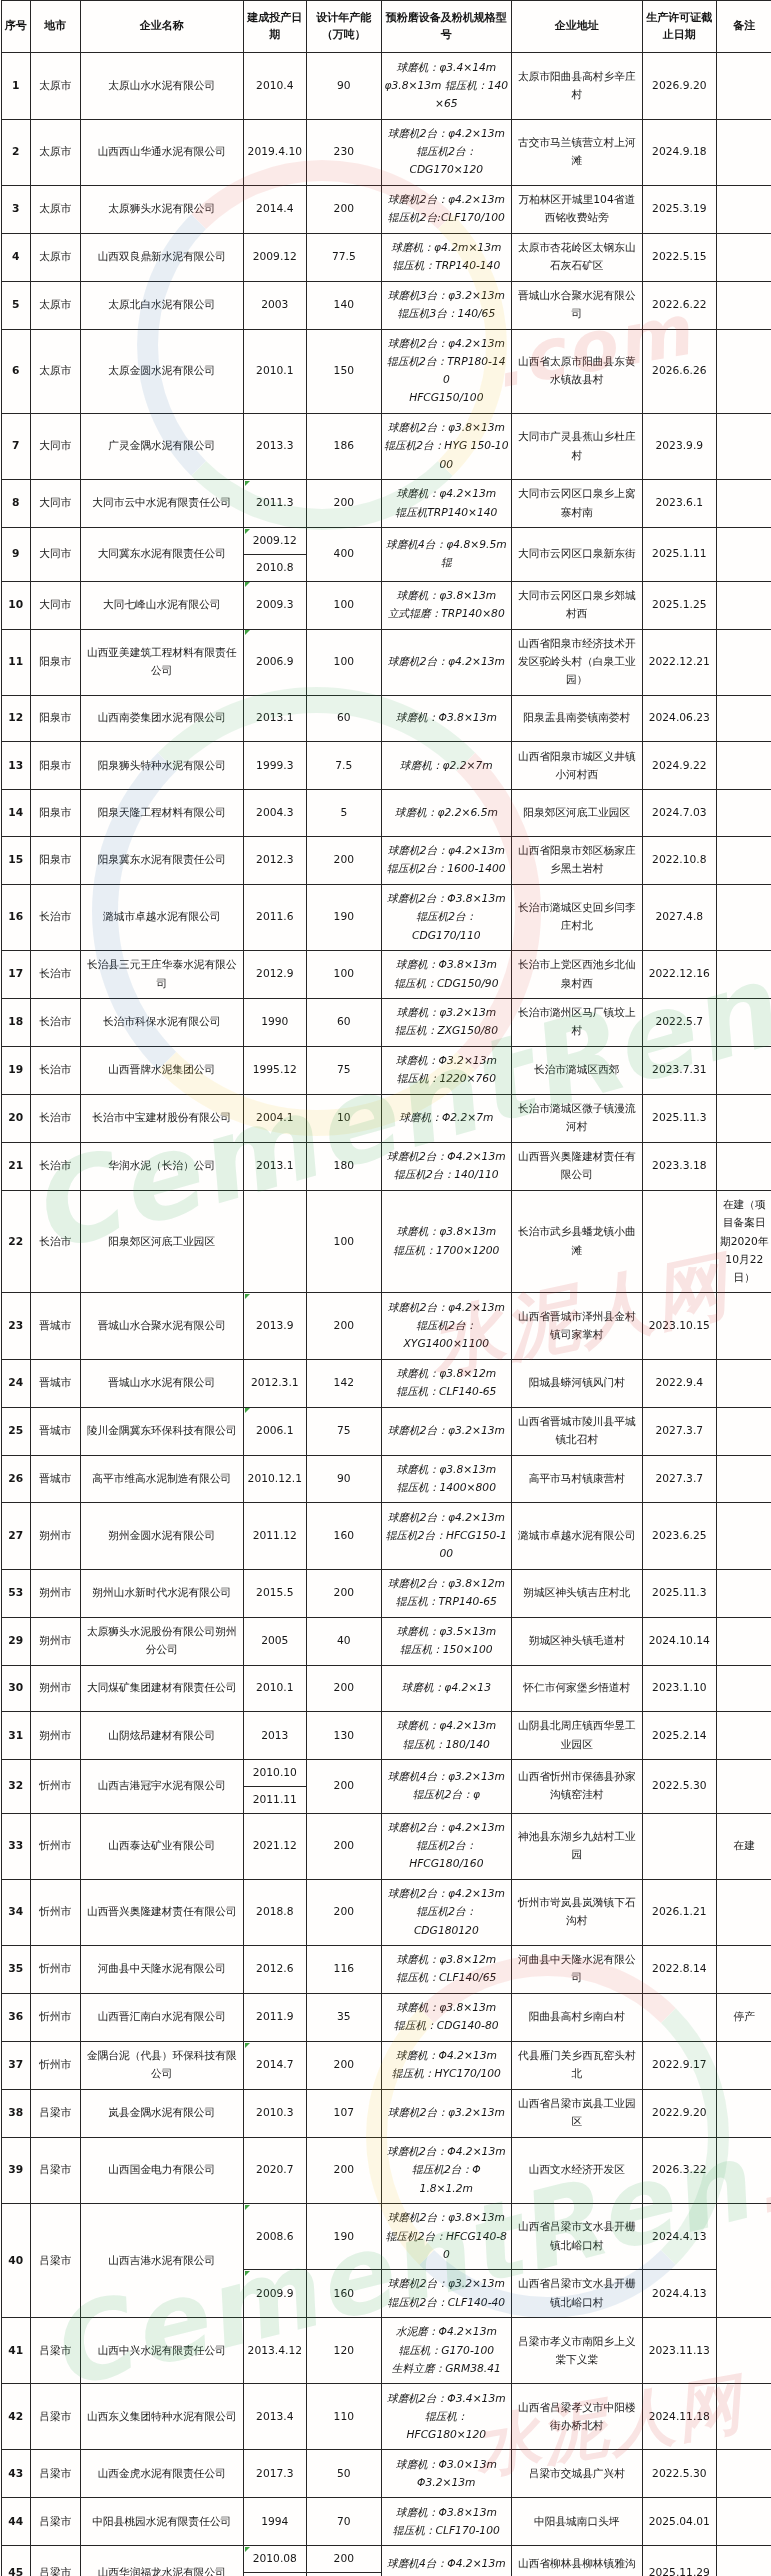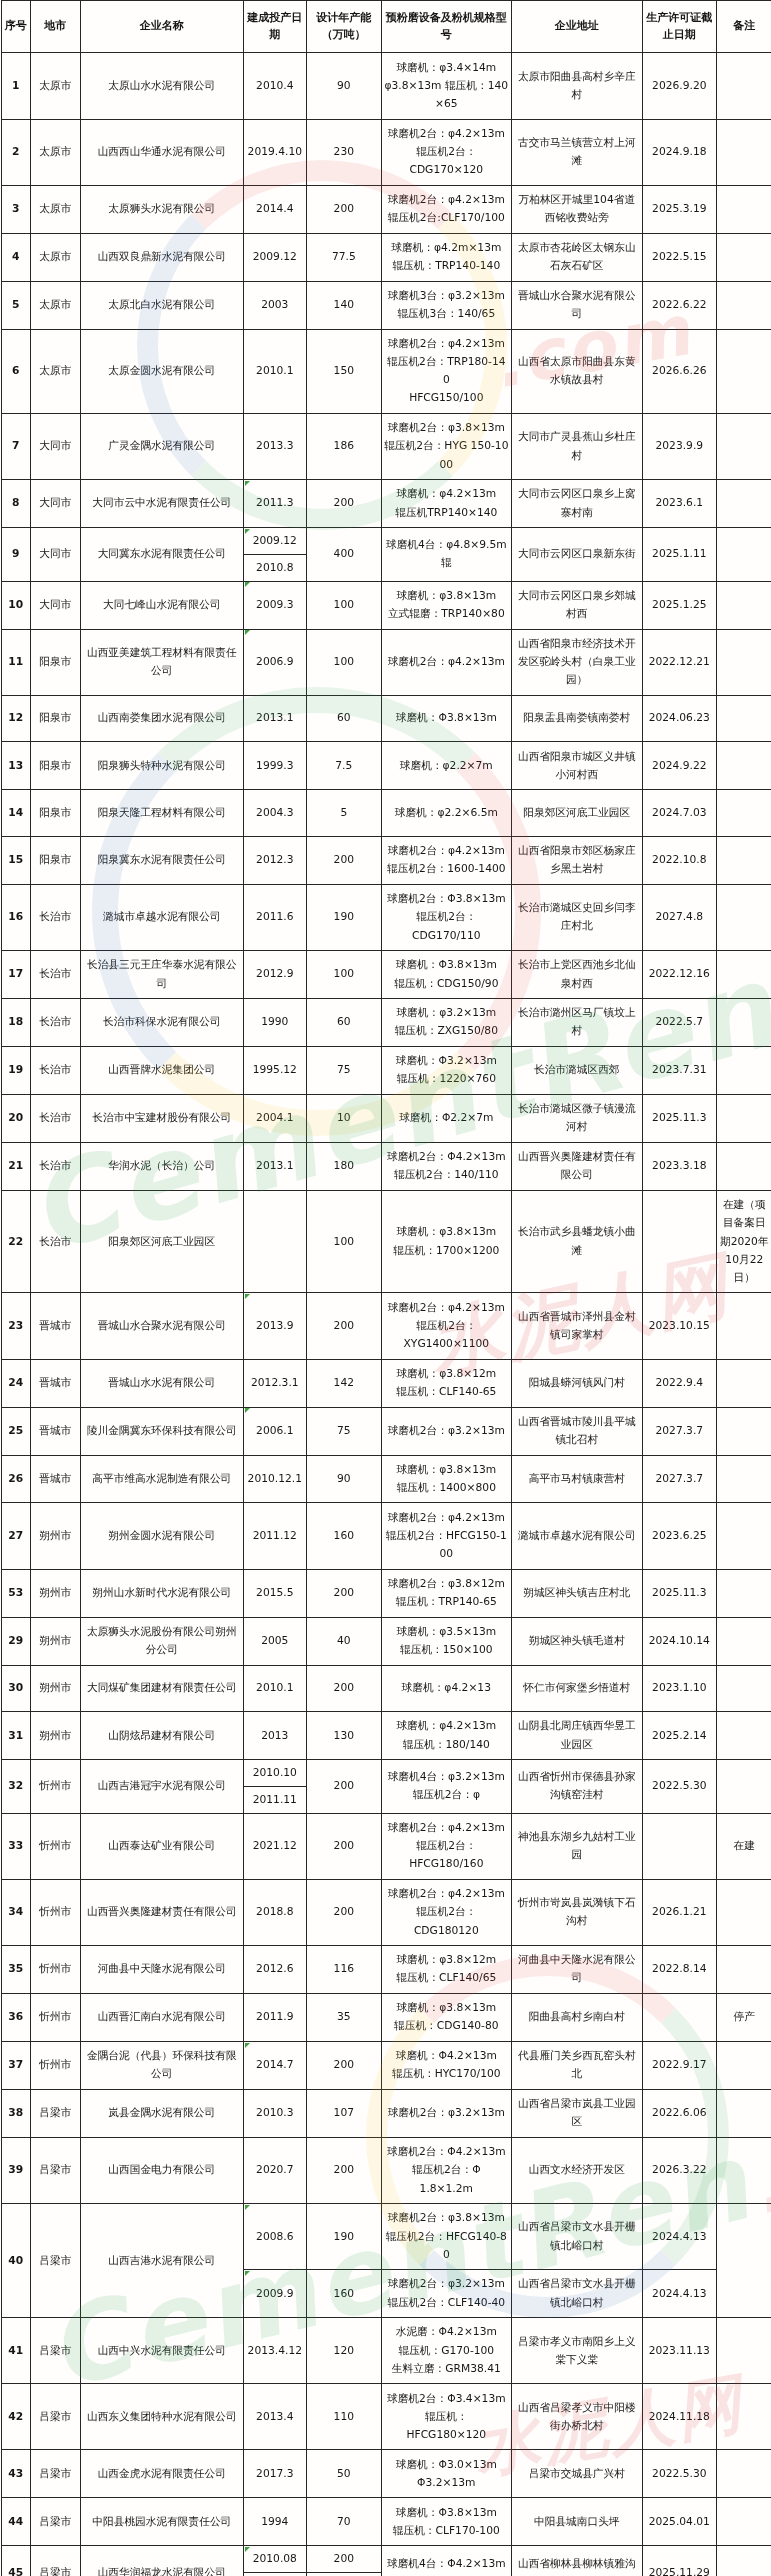--- a/index.html
+++ b/index.html
@@ -7,21 +7,21 @@
         font-family:"DejaVu Sans","Liberation Sans",sans-serif;color:#161616;background:#fffefd;}
   
   table.main{border-collapse:collapse;table-layout:fixed;width:770px;margin:0 0.8px;position:relative;z-index:1;}
   col.c-no{width:29px}col.c-city{width:50px}col.c-company{width:163px}col.c-date{width:63px}
   col.c-cap{width:75px}col.c-equip{width:130px}col.c-addr{width:131px}col.c-lic{width:74px}col.c-rem{width:56px}
   th,td{border:0.8px solid #262626;text-align:center;vertical-align:middle;
         padding:5.3px 2.3px;font-size:10.7px;line-height:1.7;overflow-wrap:break-word;word-break:break-all;}
   thead th{font-weight:700;font-size:11px;line-height:1.5;padding:9.2px 1.5px;background:#fffefd;}
   tbody td{height:35px;}
   td.no-cell{font-weight:600;}
-  td.equip{white-space:pre-line;}
+  td.equip{white-space:pre-line;font-style:italic;}
   td.split{padding:0;}
   td.split .part{padding:3.8px 2.3px;}
   td.split .part + .part{border-top:0.8px solid #262626;}
   
   .gc{position:relative;}
   .gc::before{content:"";position:absolute;top:0.8px;left:0.8px;width:0;height:0;
               border-top:5.3px solid #3fa142;border-right:5.3px solid transparent;}
   
   .wm{position:absolute;z-index:2;pointer-events:none;white-space:nowrap;}
   .wm-text{font-style:italic;font-weight:700;letter-spacing:3.1px;}
@@ -526,21 +526,21 @@
           <td class="remark"></td>
         </tr>
         <tr>
           <td class="no-cell">38</td>
           <td>吕梁市</td>
           <td>岚县金隅水泥有限公司</td>
           <td>2010.3</td>
           <td>107</td>
           <td class="equip">球磨机2台：φ3.2×13m</td>
           <td>山西省吕梁市岚县工业园区</td>
-          <td>2022.6.06</td>
+          <td>2022.9.20</td>
           <td class="remark"></td>
         </tr>
         <tr>
           <td class="no-cell">39</td>
           <td>吕梁市</td>
           <td>山西国金电力有限公司</td>
           <td>2020.7</td>
           <td>200</td>
           <td class="equip">球磨机2台：Φ4.2×13m
 辊压机2台：Φ

